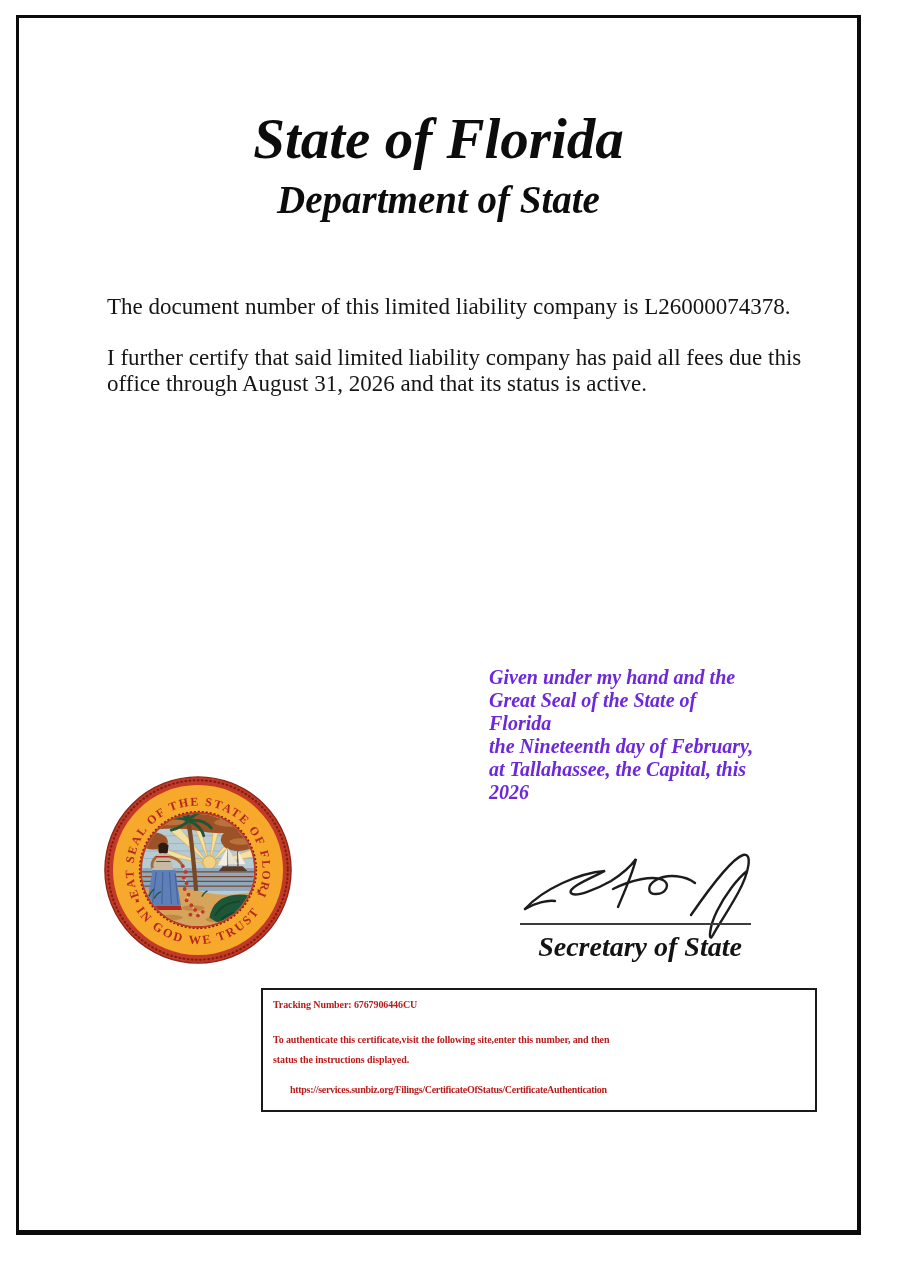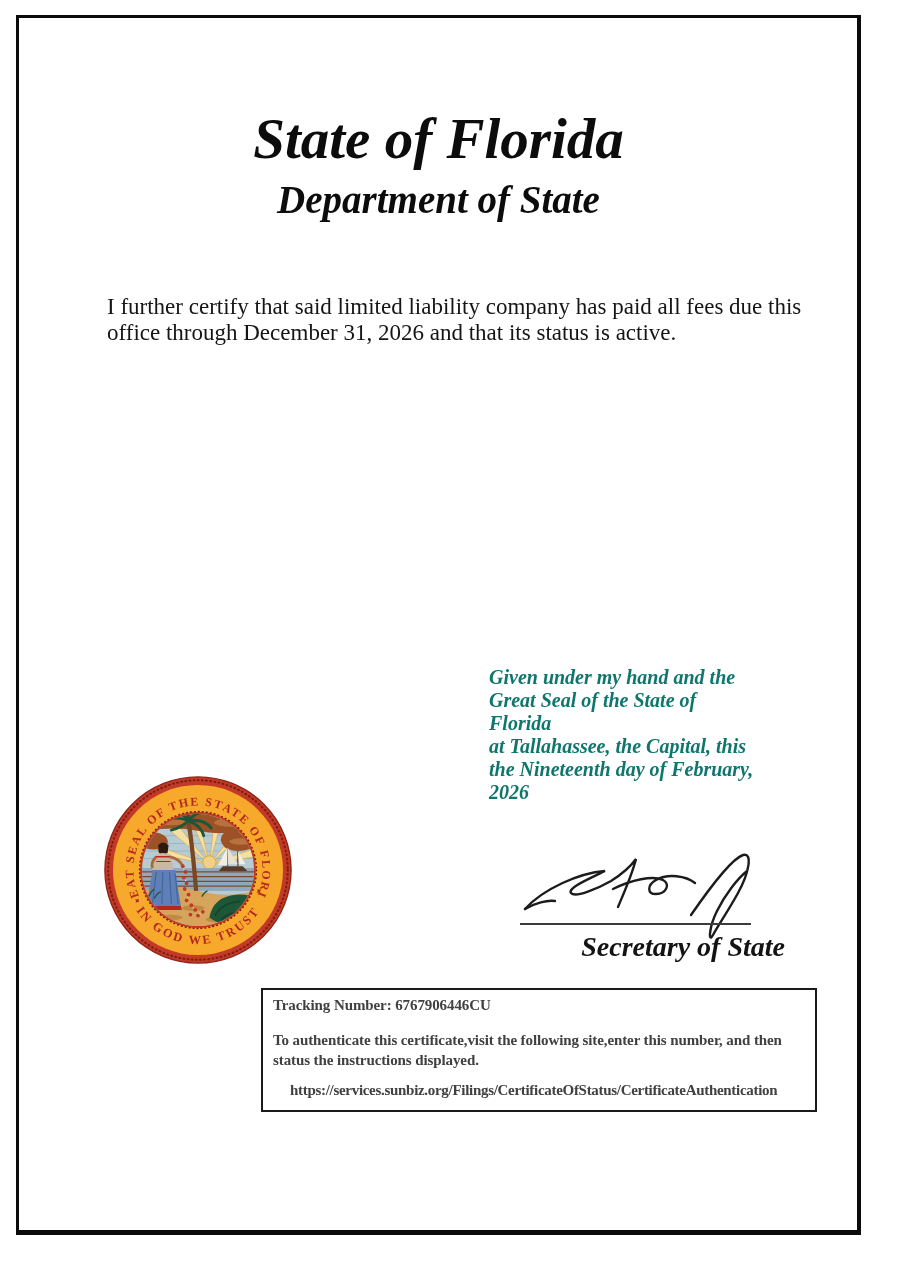--- a/index.html
+++ b/index.html
@@ -54,77 +54,78 @@
   }
   .body-text p { margin-bottom: 25px; }
   .attestation {
     position: absolute;
     left: 489px; top: 666px;
     width: 270px;
     font-size: 20px;
     font-weight: bold;
     font-style: italic;
     line-height: 23px;
-    color: #0f766e;
+    color: #6d28d9;
   }
   .seal-wrap {
     position: absolute;
     left: 103px; top: 775px;
     width: 190px; height: 190px;
   }
   .signature-wrap {
     position: absolute;
     left: 495px; top: 843px;
     width: 290px; height: 96px;
   }
   .secretary-label {
     position: absolute;
     left: 495px; top: 931px;
     width: 290px;
-    text-align: right;
+    text-align: center;
     font-size: 28px;
     font-weight: bold;
     font-style: italic;
     color: #131313;
   }
   .tracking-box {
     position: absolute;
     left: 261px; top: 988px;
     width: 556px; height: 124px;
     border: 2px solid #1a1a1a;
     padding: 5px 10px 8px 10px;
-    font-size: 15px;
+    font-size: 10px;
     font-weight: bold;
     line-height: 20px;
-    color: #404040;
+    color: #b91c1c;
     letter-spacing: -0.1px;
   }
   .tracking-box .tracking-number { margin-bottom: 15px; }
   .tracking-box .instructions { margin-bottom: 10px; margin-top: 12px; }
   .tracking-box .auth-url { white-space: nowrap; letter-spacing: -0.3px; margin-left: 17px; }
 </style>
 </head>
 <body>
 
 <div class="page">
 
   <div class="frame"></div>
 
   <div class="title-line-1">State of Florida</div>
   <div class="title-line-2">Department of State</div>
 
   <div class="body-text">
-    <p>I further certify that said limited liability company has paid all fees due this office through December 31, 2026 and that its status is active.</p>
+    <p>The document number of this limited liability company is L26000074378.</p>
+    <p>I further certify that said limited liability company has paid all fees due this office through August 31, 2026 and that its status is active.</p>
   </div>
 
   <div class="attestation">
     <div>Given under my hand and the</div>
     <div>Great Seal of the State of Florida</div>
+    <div>the Nineteenth day of February,</div>
     <div>at Tallahassee, the Capital, this</div>
-    <div>the Nineteenth day of February,</div>
     <div>2026</div>
   </div>
 
   <div class="seal-wrap">
     <svg width="190" height="190" viewBox="0 0 200 200">
       <defs>
         <clipPath id="sceneClip">
             <circle cx="100" cy="100" r="59"></circle>
           </clipPath>
         <path id="arcTop" d="M 38.4 128.8 A 68 68 0 1 1 161.6 128.8" fill="none"></path>

